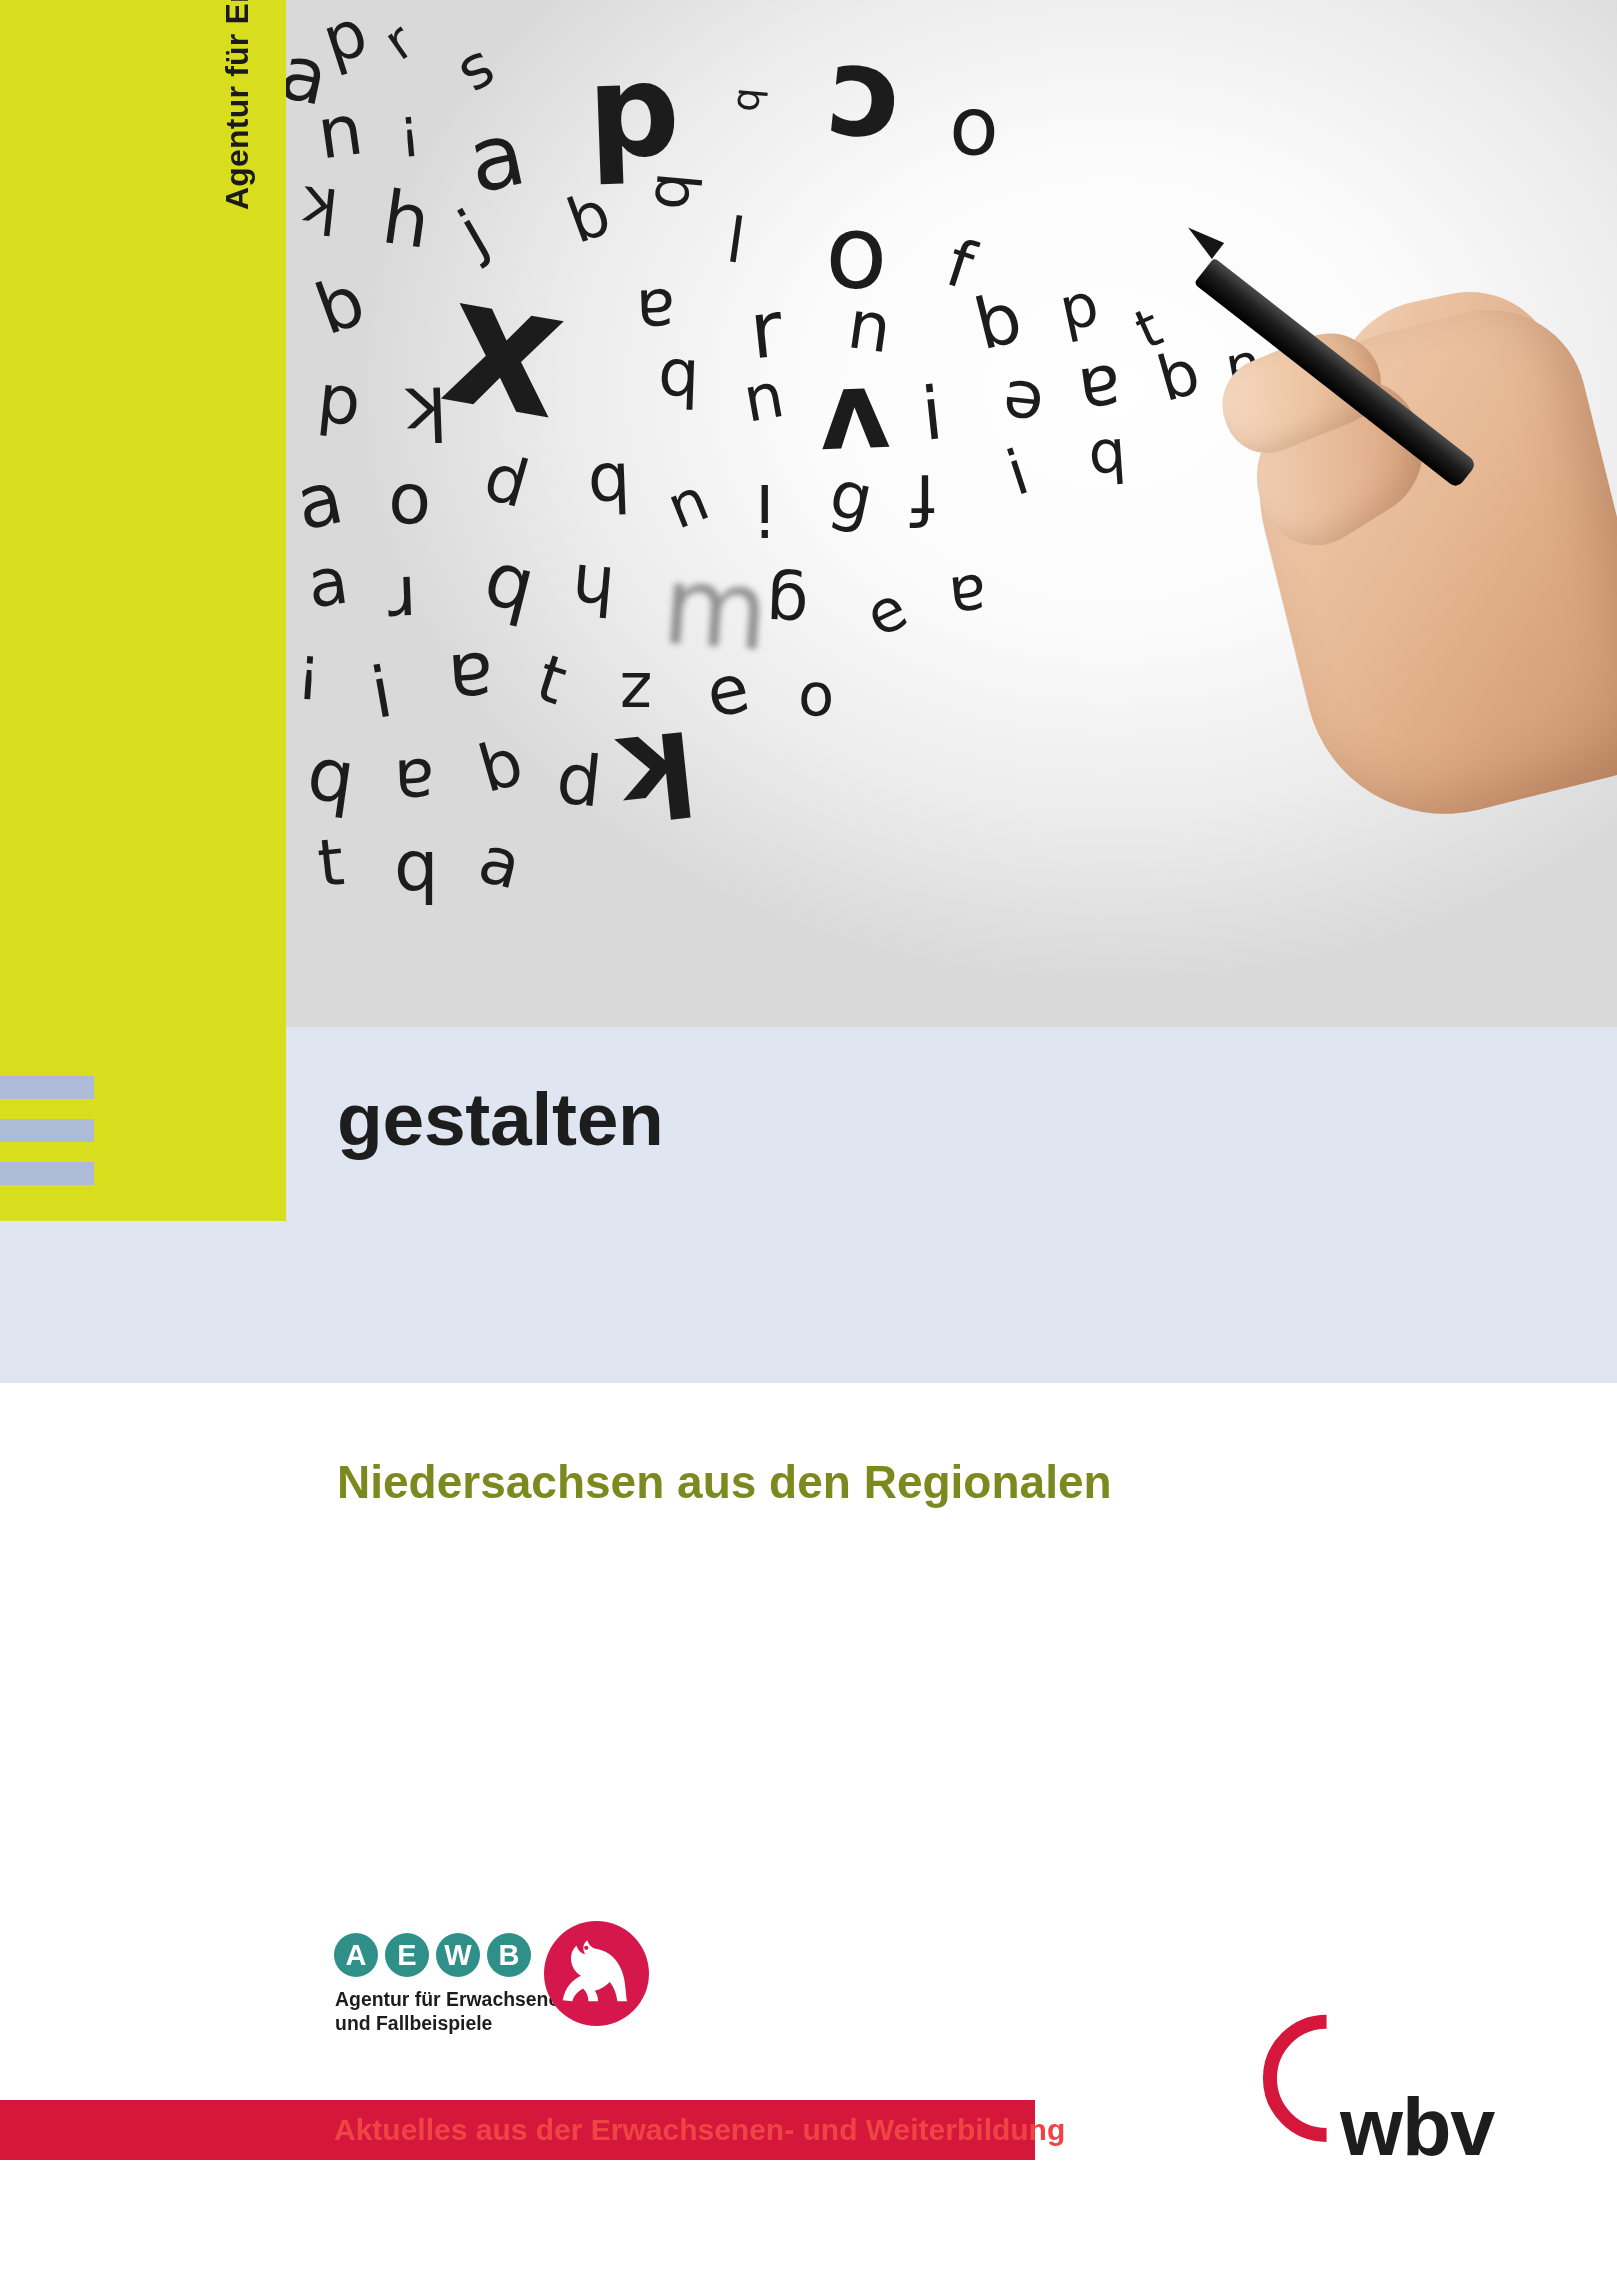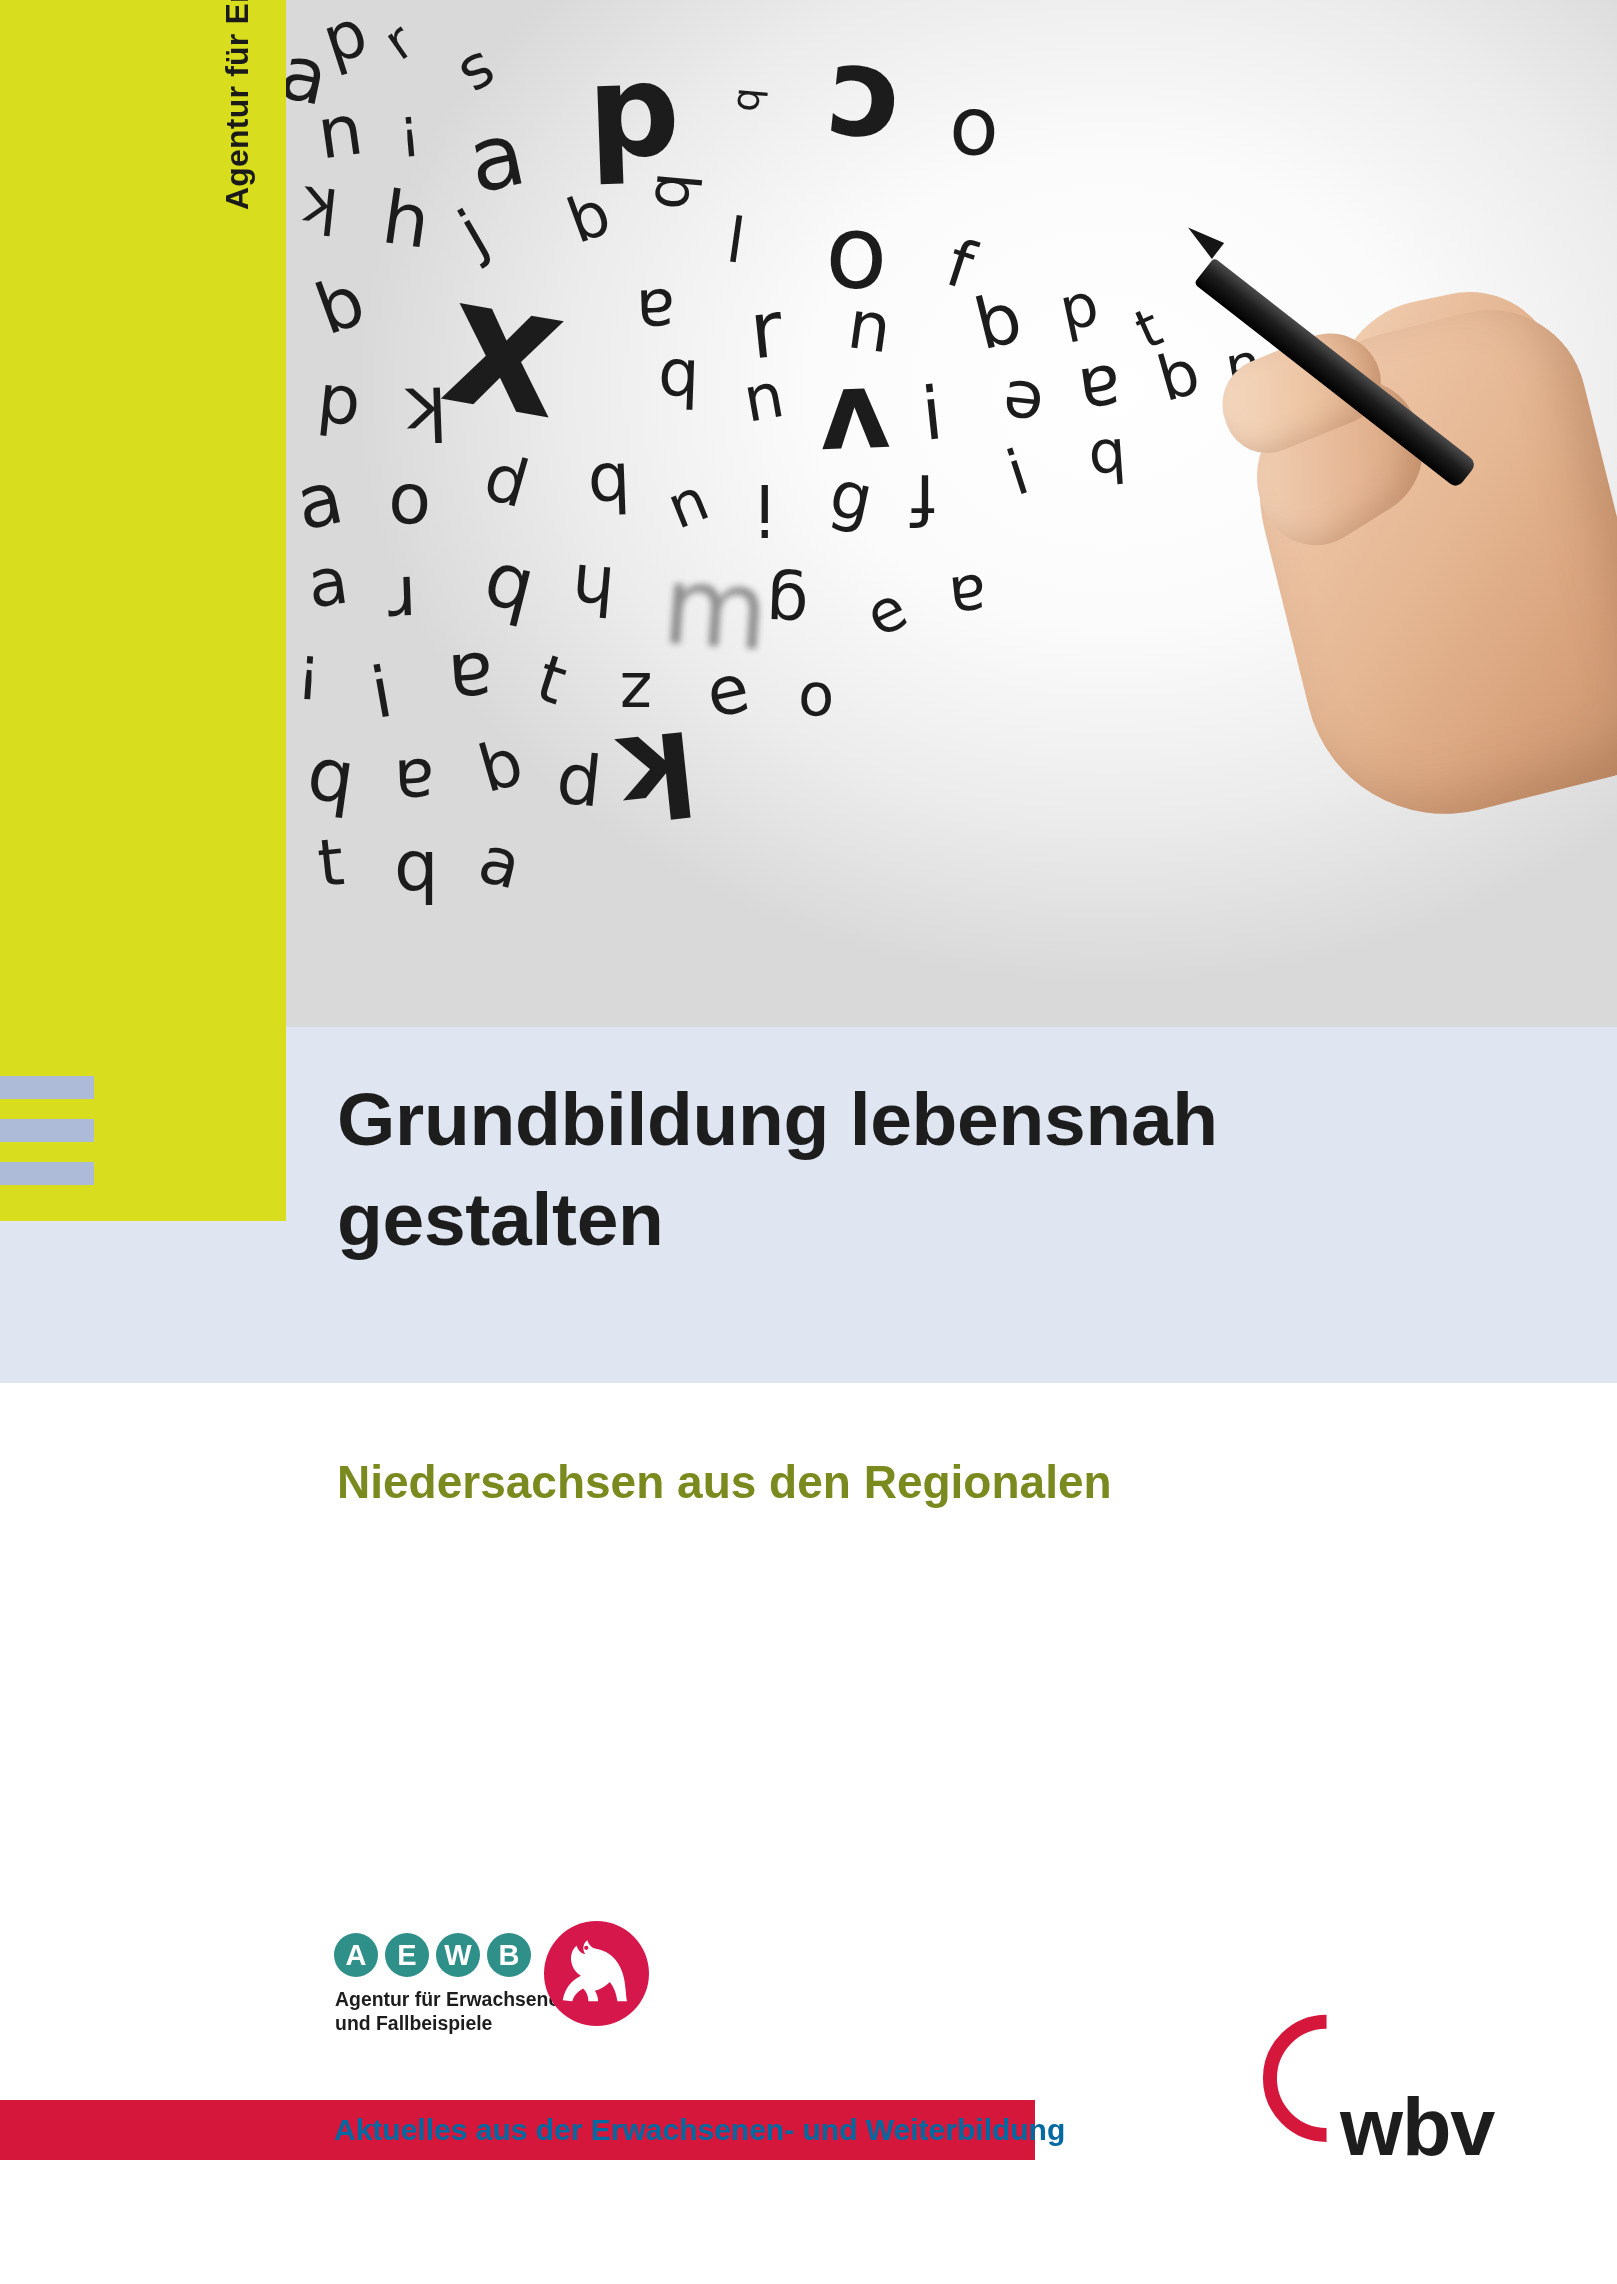--- a/index.html
+++ b/index.html
@@ -254,21 +254,21 @@
     background: #d6173c;
   }
   .series-label {
     position: absolute;
     left: 334px;
     top: 2100px;
     width: 701px;
     height: 60px;
     display: flex;
     align-items: center;
-    color: #0369a1;
+    color: #ef4444;
     font-size: 30px;
     font-weight: bold;
     white-space: nowrap;
   }
 
   
   .wbv {
     position: absolute;
     left: 1216px;
     top: 2000px;
@@ -378,21 +378,20 @@
       <div class="thumb"></div>
       <div class="finger"></div>
       <div class="pen"></div>
       <div class="pen-tip"></div>
     </div>
   </div>
 
   <div class="title-left-fill"></div>
   <div class="title-block"></div>
   <div class="title-text">
-    <div>Grundbildung lebensnah</div>
     <div>gestalten</div>
   </div>
 
   <div class="subtitle">
     <div>Niedersachsen aus den Regionalen</div>
   </div>
 
   <div class="aewb">
     <div class="aewb-letters">
       <div class="aewb-letter">A</div>

